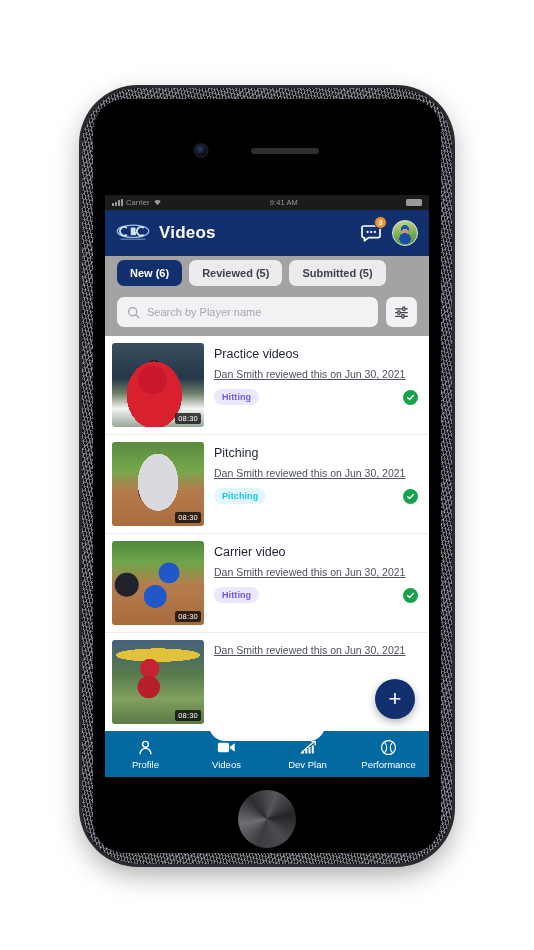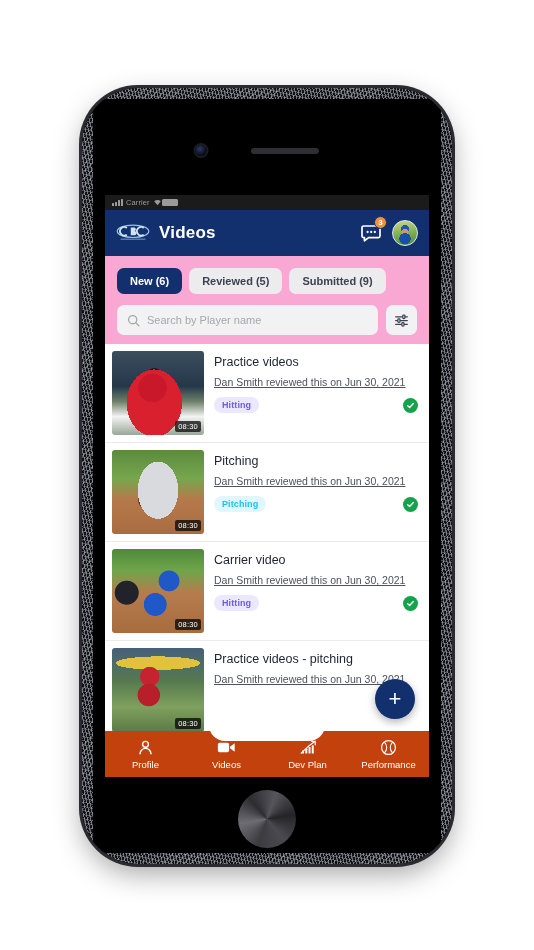--- a/index.html
+++ b/index.html
@@ -32,21 +32,21 @@
       repeating-linear-gradient(77deg, rgba(190,195,205,.55) 0 1px, rgba(0,0,0,0) 1px 3px),
       repeating-linear-gradient(13deg, rgba(160,168,180,.40) 0 1px, rgba(0,0,0,0) 1px 4px),
       repeating-linear-gradient(135deg, rgba(215,220,228,.30) 0 1px, rgba(0,0,0,0) 1px 5px);
     -webkit-mask: radial-gradient(closest-side at 50% 50%, transparent 0 0) ,
       linear-gradient(#000,#000);
     pointer-events: none;
   }
   .phone-inner {
     position: absolute;
     left: 11px; top: 11px; right: 11px; bottom: 11px;
-    border-radius: 12px;
+    border-radius: 32px;
     background: #000;
     overflow: hidden;
   }
   .cam {
     position: absolute; left: 50%; top: 46px;
     transform: translateX(-50%) translateX(-66px);
     width: 11px; height: 11px; border-radius: 50%;
     background: radial-gradient(circle at 40% 35%, #2b3b66 0%, #0c1020 60%, #05070d 100%);
     box-shadow: 0 0 0 2px #1c1c22;
   }
@@ -119,21 +119,21 @@
       radial-gradient(circle at 50% 74%, #1a4fa8 0 26%, transparent 27%),
       radial-gradient(circle at 50% 46%, #c99a72 0 17%, transparent 18%),
       radial-gradient(circle at 50% 33%, #1f57b5 0 19%, transparent 20%),
       linear-gradient(170deg, #cfd98a 0%, #7eae55 52%, #4e8a3d 100%);
     border: 1.5px solid #dfe6f2;
   }
 
   
   .body { flex: 1 1 auto; position: relative; overflow: hidden; background: #fff; }
 
-  .filters { background: #f9a8d4; padding: 12px 12px 9px; }
+  .filters { background: #a3a3a3; padding: 4px 12px 9px; }
   .tabs { display: flex; gap: 7px; }
   .tab {
     padding: 7px 13px; border-radius: 7px; font-size: 11px;
     background: #ececee; color: #3d4250; font-weight: bold;
     white-space: nowrap; cursor: pointer;
   }
   .tab.active { background: #12306e; color: #fff; font-weight: bold; }
 
   .searchrow { display: flex; gap: 8px; margin-top: 11px; align-items: stretch; }
   .searchbox {
@@ -210,21 +210,21 @@
     position: absolute; right: 14px; bottom: 12px;
     width: 40px; height: 40px; border-radius: 50%;
     background: #12306e; color: #fff;
     display: flex; align-items: center; justify-content: center;
     font-size: 22px; line-height: 1; font-weight: 300;
     box-shadow: 0 3px 9px rgba(0,0,0,.3); z-index: 5; cursor: pointer;
   }
 
   
   .bottomnav {
-    flex: 0 0 auto; height: 46px; background: #c2410c;
+    flex: 0 0 auto; height: 46px; background: #0369a1;
     display: flex; align-items: center; position: relative;
   }
   .nav-item {
     flex: 1; display: flex; flex-direction: column;
     align-items: center; justify-content: center; gap: 3px;
     color: #fff; font-size: 9.5px; cursor: pointer; height: 100%;
   }
   .nav-item svg { display: block; }
   .nav-notch {
     position: absolute; left: 50%; transform: translateX(-50%);
@@ -250,20 +250,21 @@
                 <i></i>
                 <i></i>
                 <i></i>
                 <i></i>
               </span>
             <span>Carrier</span>
             <svg width="9" height="7" viewBox="0 0 10 8">
               <path d="M5 7.2 L1.2 2.6 A6 6 0 0 1 8.8 2.6 Z" fill="#9a9a9a"></path>
             </svg>
           </div>
+          <div class="sb-center">9:41 AM</div>
           <div class="sb-right">
             <span class="battery"></span>
           </div>
         </div>
 
         <div class="appbar">
           <div class="logo">
             <svg width="34" height="18" viewBox="0 0 60 32">
               <ellipse cx="30" cy="13" rx="28" ry="11" fill="none" stroke="#9fc2e8" stroke-width="2.2"></ellipse>
               <path d="M19 7 A7.5 7.5 0 1 0 19 19" fill="none" stroke="#cfe3f7" stroke-width="3.2"></path>
@@ -286,21 +287,21 @@
 
           <div class="avatar"></div>
         </div>
 
         <div class="body">
 
           <div class="filters">
             <div class="tabs">
               <div class="tab active">New (6)</div>
               <div class="tab">Reviewed (5)</div>
-              <div class="tab">Submitted (9)</div>
+              <div class="tab">Submitted (5)</div>
             </div>
 
             <div class="searchrow">
               <div class="searchbox">
                 <svg width="13" height="13" viewBox="0 0 16 16">
                   <circle cx="7" cy="7" r="5" fill="none" stroke="#a6a6ad" stroke-width="1.6"></circle>
                   <line x1="10.8" y1="10.8" x2="14.5" y2="14.5" stroke="#a6a6ad" stroke-width="1.6" stroke-linecap="round"></line>
                 </svg>
                 <input type="text" placeholder="Search by Player name" style="">
               </div>
@@ -375,21 +376,20 @@
                   </span>
                 </div>
               </div>
             </div>
 
             <div class="card">
               <div class="thumb t4">
                 <span class="dur">08:30</span>
               </div>
               <div class="card-body">
-                <div class="card-title">Practice videos - pitching</div>
                 <div class="card-sub">Dan Smith reviewed this on Jun 30, 2021</div>
               </div>
             </div>
 
           </div>
 
           <div class="fab">+</div>
         </div>
 
         <div class="bottomnav">

